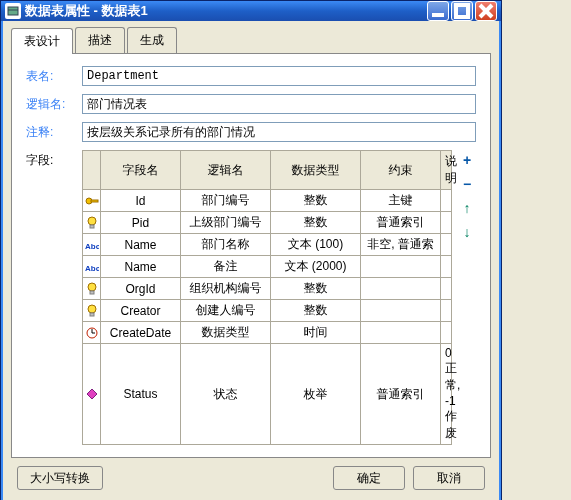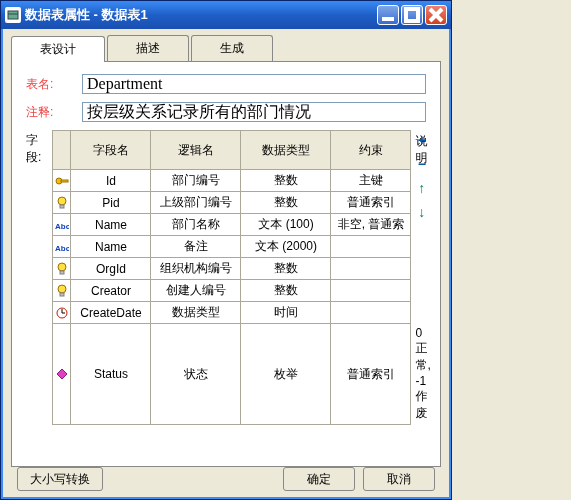--- a/index.html
+++ b/index.html
@@ -1,46 +1,46 @@
 <!DOCTYPE html>
 <html><head>
 <meta charset="utf-8">
 <style>
 * { box-sizing: border-box; margin: 0; padding: 0; }
 body { font-family: "SimSun", "宋体", sans-serif; font-size: 12px; background: #ece9d8; width: 571px; height: 500px; overflow: hidden; }
-.window { width: 452px; height: 500px; border: 1px solid #0a246a; background: #ece9d8; display: flex; flex-direction: column; }
+.window { width: 502px; height: 500px; border: 1px solid #0a246a; background: #ece9d8; display: flex; flex-direction: column; }
 .titlebar { height: 28px; background: linear-gradient(to bottom, #3b8af5 0%, #1e5fc7 50%, #1a4eb0 100%); display: flex; align-items: center; padding: 0 4px; color: #fff; font-weight: bold; }
 .titlebar-icon { width: 16px; height: 16px; margin-right: 4px; background: #fff; border-radius: 2px; display:flex; align-items:center; justify-content:center; }
 .titlebar-icon svg { width:12px; height:12px; }
 .titlebar-text { flex: 1; font-size: 13px; }
 .winbtns { display: flex; gap: 2px; }
 .winbtn { width: 22px; height: 20px; border: 1px solid #fff; border-radius: 3px; display: flex; align-items: center; justify-content: center; cursor: pointer; }
 .winbtn.min { background: linear-gradient(#7fa8e8,#3a6bcf); }
 .winbtn.max { background: linear-gradient(#7fa8e8,#3a6bcf); }
 .winbtn.close { background: linear-gradient(#f08070,#d04020); }
 .winbtn svg { stroke: #fff; stroke-width: 2; fill: none; }
 .content { flex: 1; padding: 6px 8px; display: flex; flex-direction: column; border: 2px solid #3b8af5; border-top:none; background:#ece9d8; }
 .tabstrip { display: flex; position: relative; z-index: 2; }
-.tab { padding: 4px 28px; border: 1px solid #888; border-bottom: none; background: #ece9d8; margin-right: 2px; border-radius: 3px 3px 0 0; cursor: pointer; }
+.tab { padding: 4px 12px; border: 1px solid #888; border-bottom: none; background: #ece9d8; margin-right: 2px; border-radius: 3px 3px 0 0; cursor: pointer; }
 .tab.active { background: #fff; position: relative; top: 1px; }
 .tabpane { flex: 1; background: #fff; border: 1px solid #888; padding: 12px 14px; display: flex; flex-direction: column; gap: 8px; }
 .row { display: flex; align-items: center; }
-.row label { width: 56px; color: #ef4444; }
-.row input { flex: 1; height: 20px; border: 1px solid #7f9db9; padding: 0 4px; font-family: Liberation Serif, serif; font-size: 16px; }
+.row label { width: 56px; color: #3b82f6; }
+.row input { flex: 1; height: 20px; border: 1px solid #7f9db9; padding: 0 4px; font-family: Liberation Mono, monospace; font-size: 12px; }
 .fieldsrow { display: flex; align-items: flex-start; }
 .fieldsrow > label { width: 56px; padding-top: 2px; }
 .tablewrap { flex: 1; }
 table { width: 100%; border-collapse: collapse; table-layout: fixed; }
 th, td { border: 1px solid #aca899; padding: 2px 4px; height: 18px; text-align: center; font-weight: normal; }
 thead th { background: #ece9d8; }
 td.iconcell { width:18px; text-align:center; padding:0; }
 .fld-icon { width:14px; height:14px; display:inline-block; vertical-align:middle; }
 .sidebtns { width: 18px; display: flex; flex-direction: column; gap: 8px; margin-left: 6px; padding-top: 2px; align-items:center; }
 .sidebtns span { cursor: pointer; font-size: 14px; font-weight: bold; color:#008060; }
-.footer { padding: 0 6px; display: flex; align-items: center; gap: 8px; }
+.footer { padding: 8px 6px; display: flex; align-items: center; gap: 8px; }
 .footer .spacer { flex: 1; }
 .btn { min-width: 72px; height: 24px; padding: 0 12px; border: 1px solid #888; background: #ece9d8; border-radius: 3px; cursor: pointer; font-family: inherit; font-size:12px; }
 </style>
 </head>
 <body>
 
 <div class="window">
   <div class="titlebar">
     <span class="titlebar-icon">
       <svg viewBox="0 0 12 12">
@@ -73,20 +73,24 @@
     <div class="tabstrip">
       <div class="tab active">表设计</div>
       <div class="tab">描述</div>
       <div class="tab">生成</div>
     </div>
 
     <div class="tabpane">
       <div class="row">
         <label>表名:</label>
         <input type="text" value="Department" style="">
+      </div>
+      <div class="row">
+        <label>逻辑名:</label>
+        <input type="text" value="部门情况表" style="">
       </div>
       <div class="row">
         <label>注释:</label>
         <input type="text" value="按层级关系记录所有的部门情况" style="">
       </div>
 
       <div class="fieldsrow">
         <label>字段:</label>
         <div class="tablewrap">
           <table>

